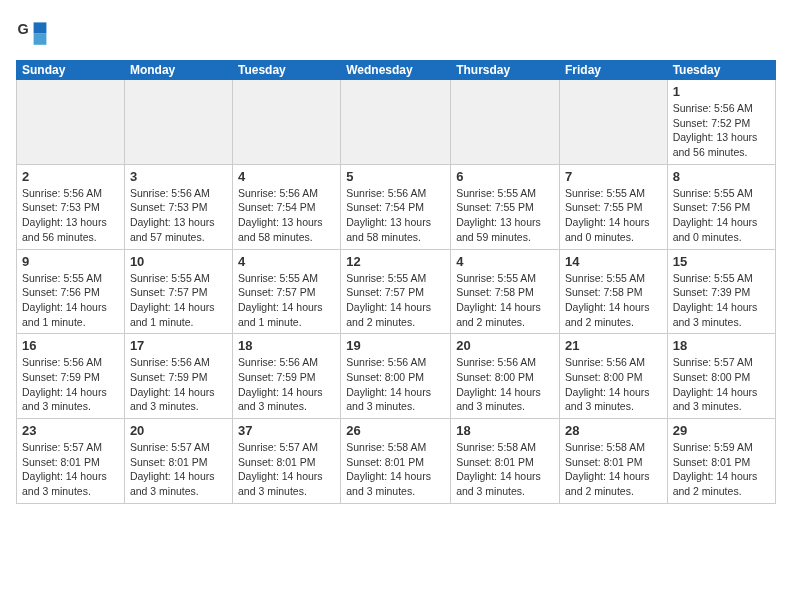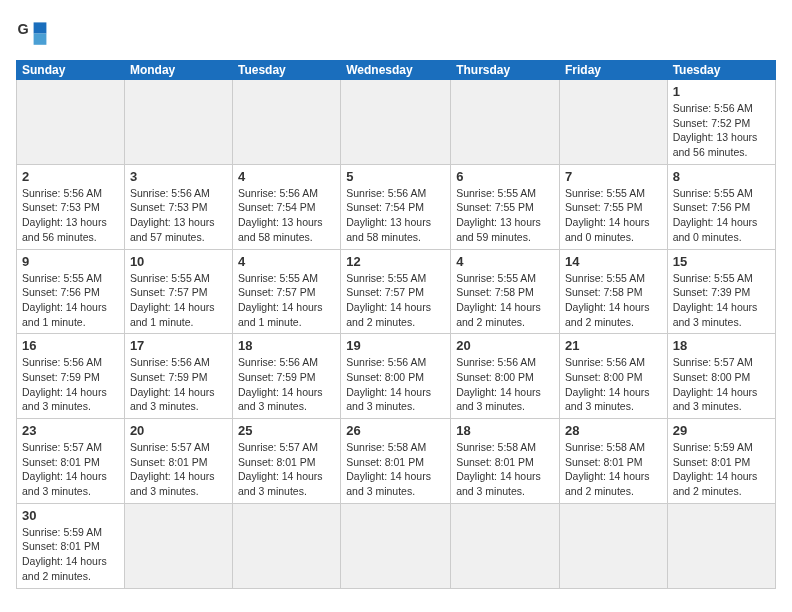--- a/index.html
+++ b/index.html
@@ -270,21 +270,21 @@
 Sunset: 8:01 PM
 Daylight: 14 hours and 3 minutes.</div>
         </td>
         <td>
           <span class="day-number">20</span>
           <div class="day-info">Sunrise: 5:57 AM
 Sunset: 8:01 PM
 Daylight: 14 hours and 3 minutes.</div>
         </td>
         <td>
-          <span class="day-number">25</span>
+          <span class="day-number">37</span>
           <div class="day-info">Sunrise: 5:57 AM
 Sunset: 8:01 PM
 Daylight: 14 hours and 3 minutes.</div>
         </td>
         <td>
           <span class="day-number">26</span>
           <div class="day-info">Sunrise: 5:58 AM
 Sunset: 8:01 PM
 Daylight: 14 hours and 3 minutes.</div>
         </td>
@@ -299,29 +299,15 @@
           <div class="day-info">Sunrise: 5:58 AM
 Sunset: 8:01 PM
 Daylight: 14 hours and 2 minutes.</div>
         </td>
         <td>
           <span class="day-number">29</span>
           <div class="day-info">Sunrise: 5:59 AM
 Sunset: 8:01 PM
 Daylight: 14 hours and 2 minutes.</div>
         </td>
-      </tr>
-      <tr>
-        <td>
-          <span class="day-number">30</span>
-          <div class="day-info">Sunrise: 5:59 AM
-Sunset: 8:01 PM
-Daylight: 14 hours and 2 minutes.</div>
-        </td>
-        <td class="empty"></td>
-        <td class="empty"></td>
-        <td class="empty"></td>
-        <td class="empty"></td>
-        <td class="empty"></td>
-        <td class="empty"></td>
       </tr>
     </tbody>
 </table>
 
 </body></html>

